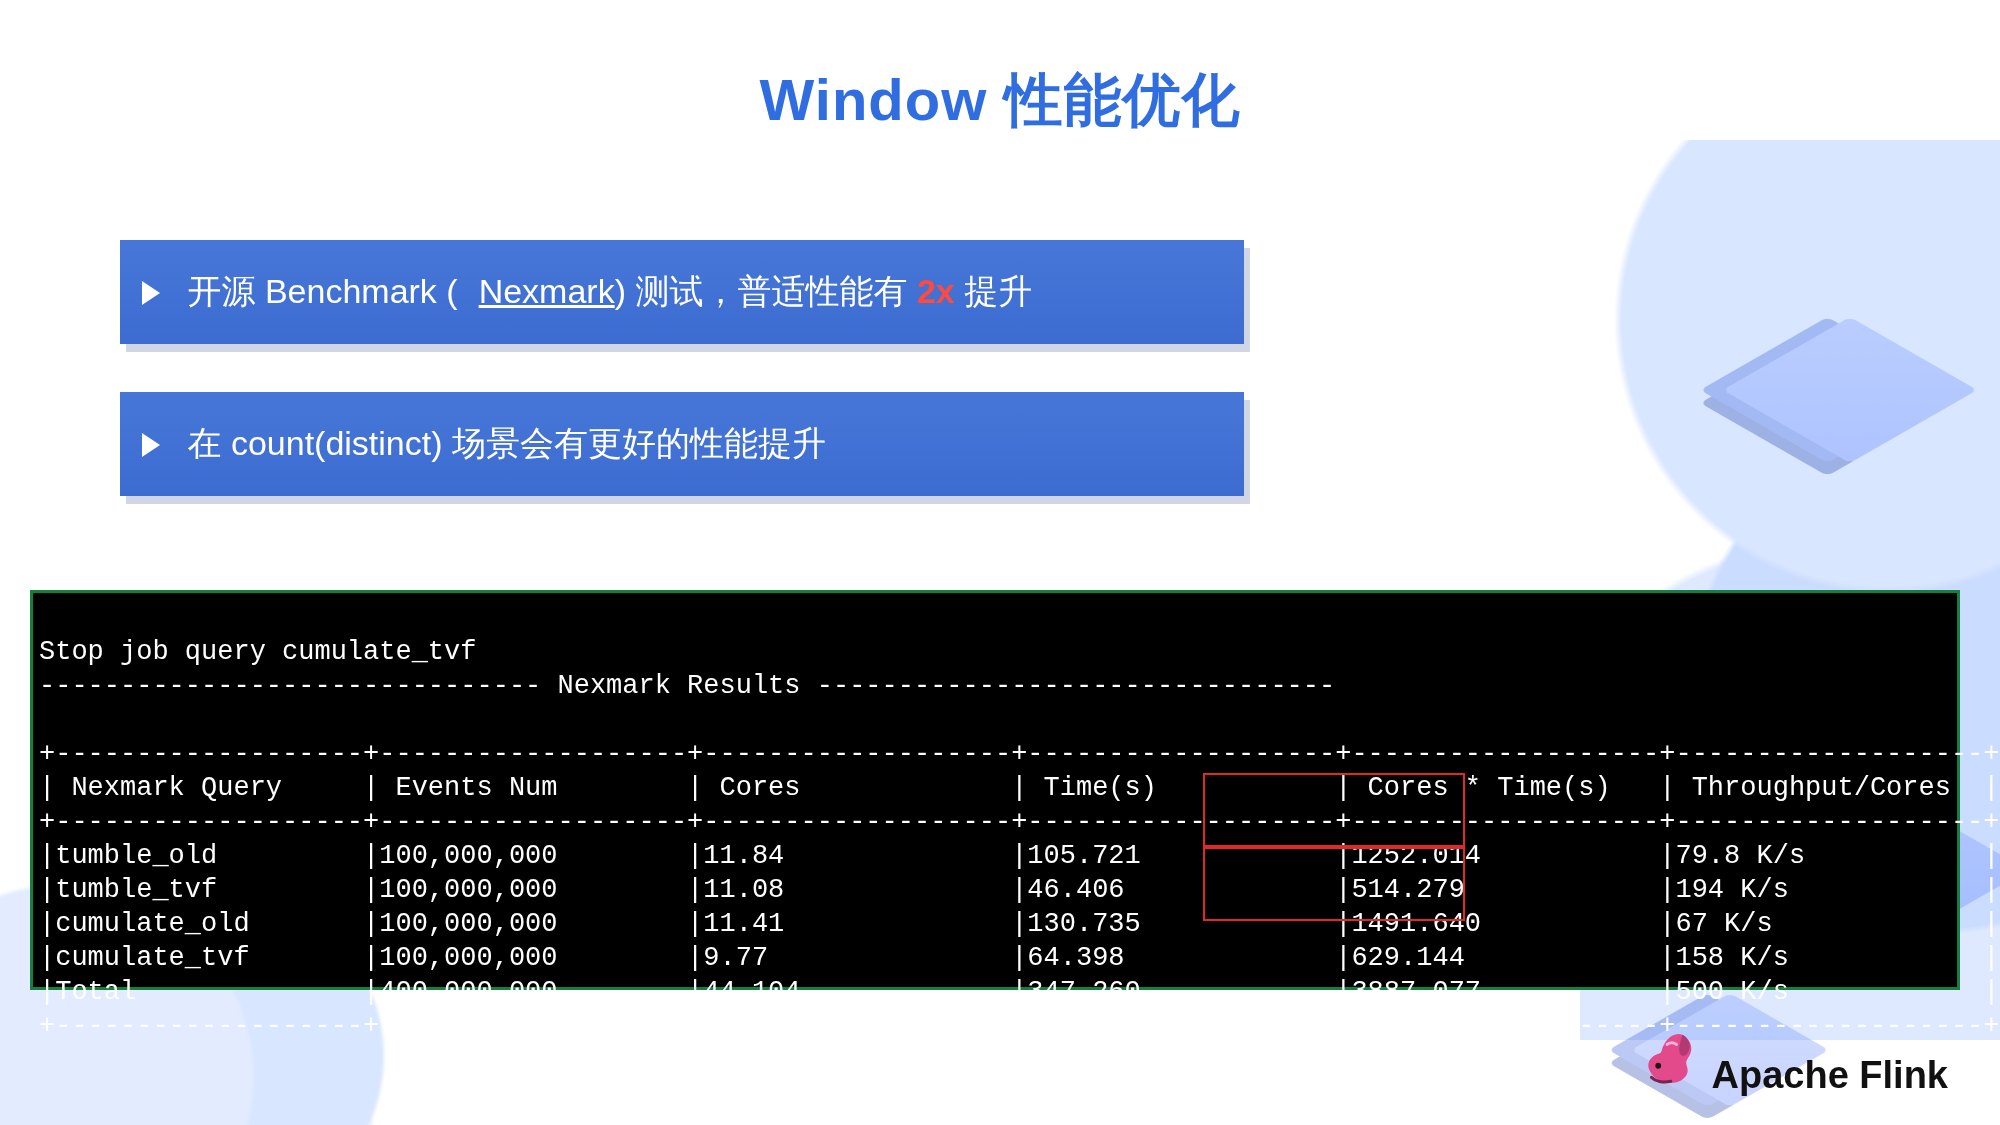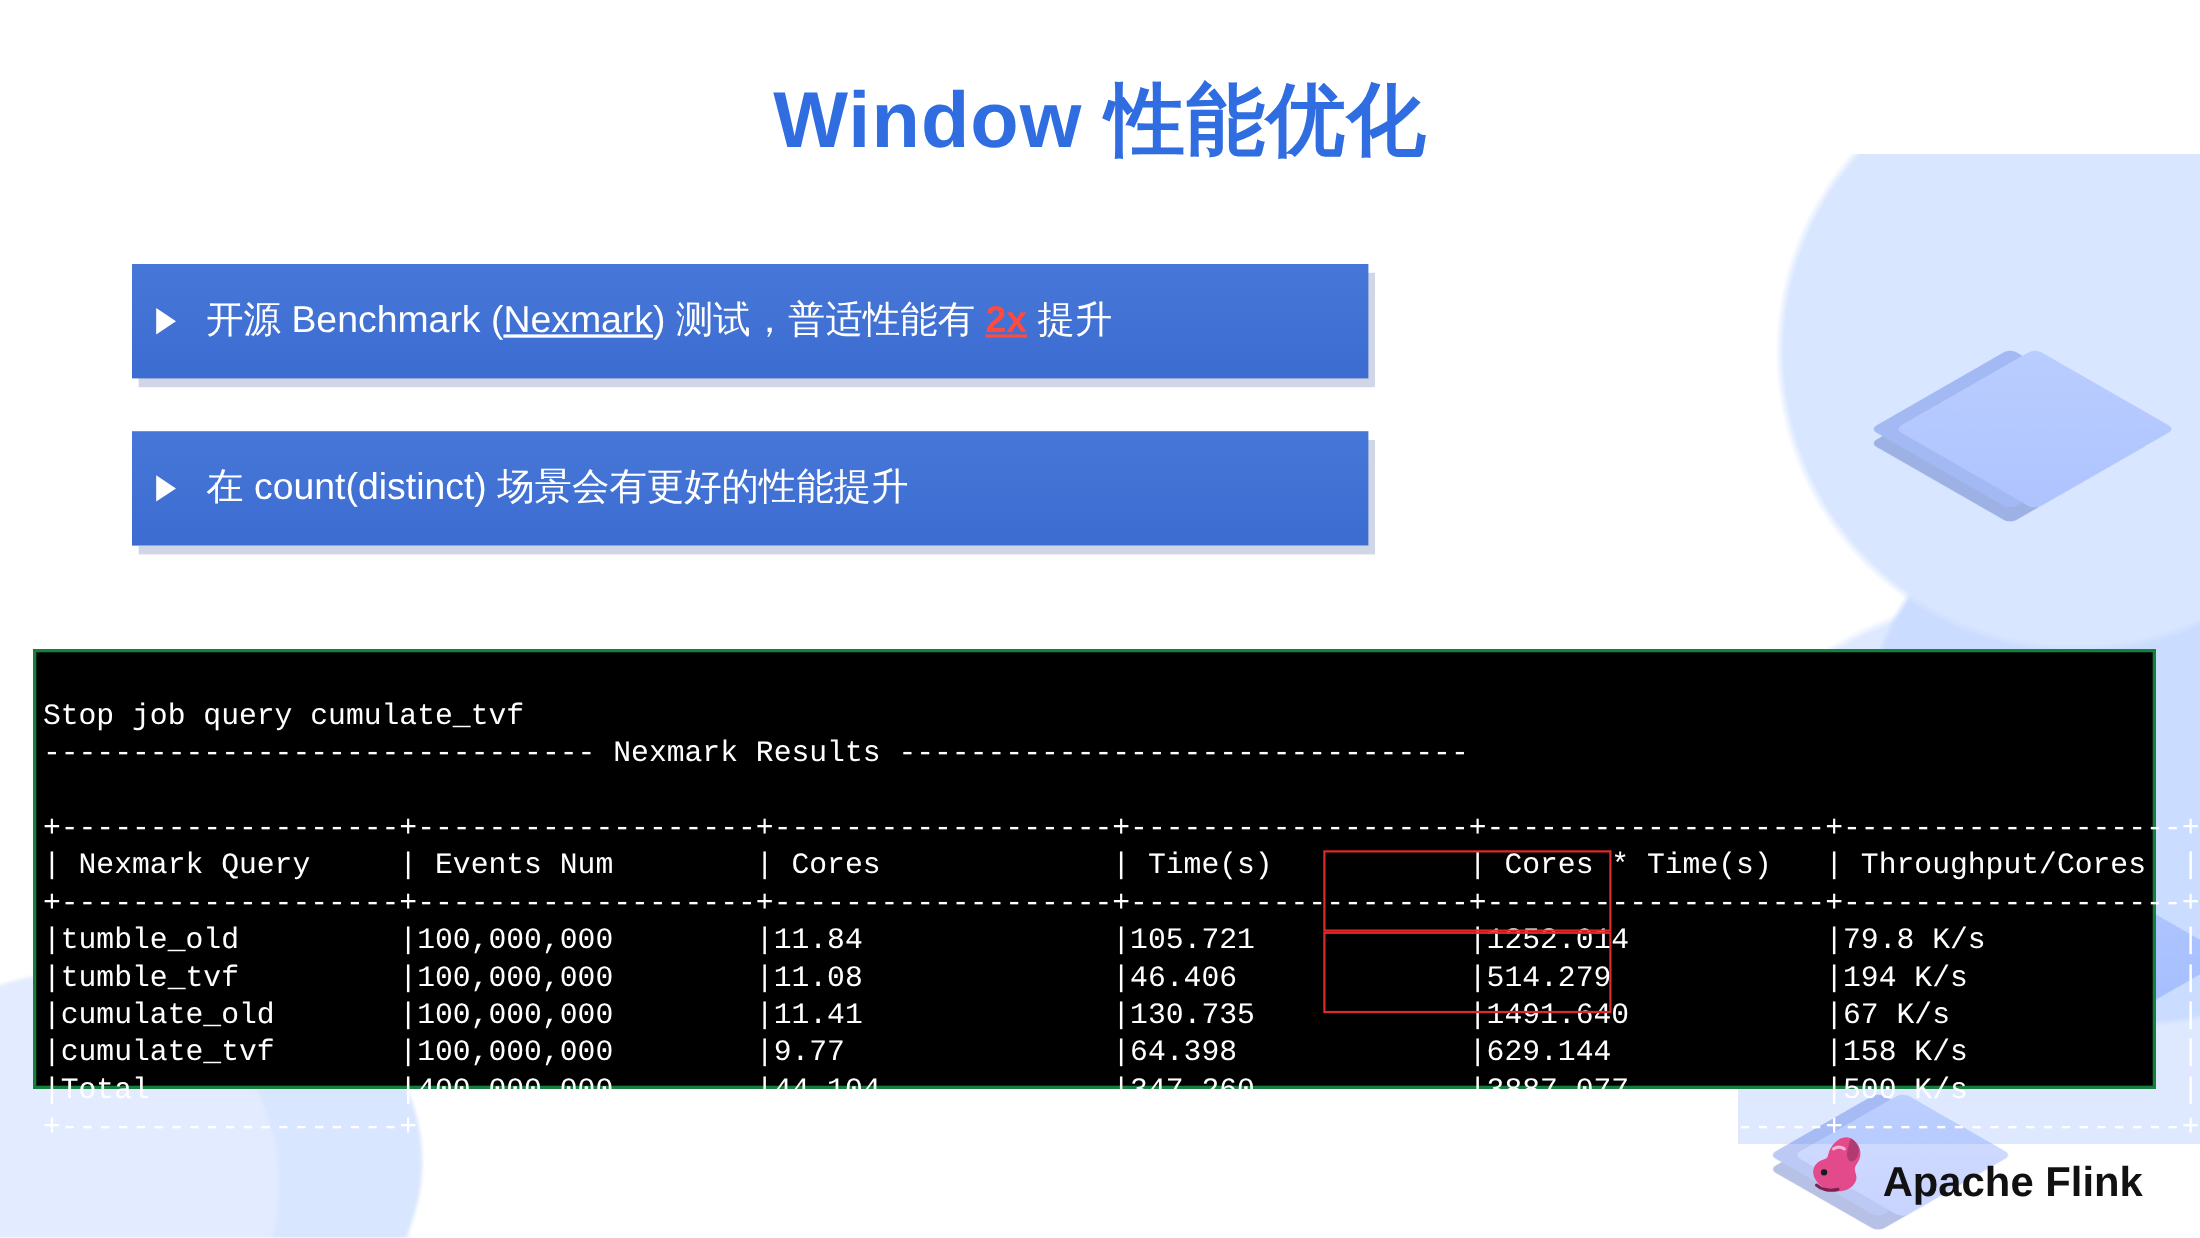--- a/index.html
+++ b/index.html
@@ -59,21 +59,21 @@
   .cube2 { right: 10px;  top: 780px; }
   .cube3 { right: 200px; top: 980px; width:140px; height:140px; }
 
   
   .title {
     position: absolute;
     top: 62px;
     left: 0;
     right: 0;
     text-align: center;
-    font-size: 72px;
+    font-size: 58px;
     font-weight: 800;
     color: #2f6de0;
     letter-spacing: 1px;
     z-index: 2;
   }
 
   
   .callout {
     position: absolute;
     left: 120px;
@@ -88,22 +88,22 @@
   }
   .callout .arrow {
     display: inline-block;
     width: 0; height: 0;
     border-top: 12px solid transparent;
     border-bottom: 12px solid transparent;
     border-left: 18px solid #ffffff;
     margin-right: 18px;
     vertical-align: -2px;
   }
-  .callout .ul { text-decoration: underline; }
-  .callout .red { color: #ff4a3d; font-weight: 700; text-decoration: underline; }
+  .callout .ul { text-decoration: underline; margin-left: 21px; }
+  .callout .red { color: #ff4a3d; font-weight: 700; }
 
   .callout1 { top: 240px; }
   .callout2 { top: 392px; }
 
   
   .terminal {
     position: absolute;
     left: 30px;
     top: 590px;
     width: 1930px;

